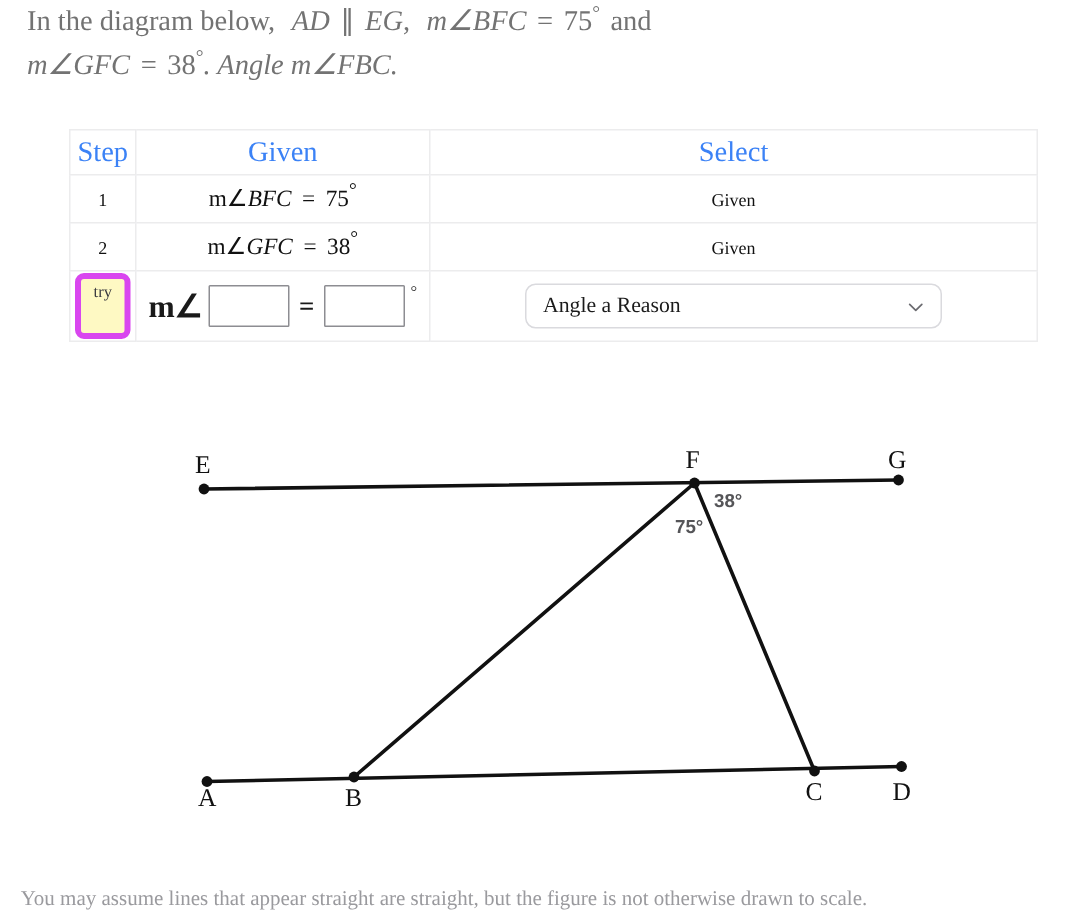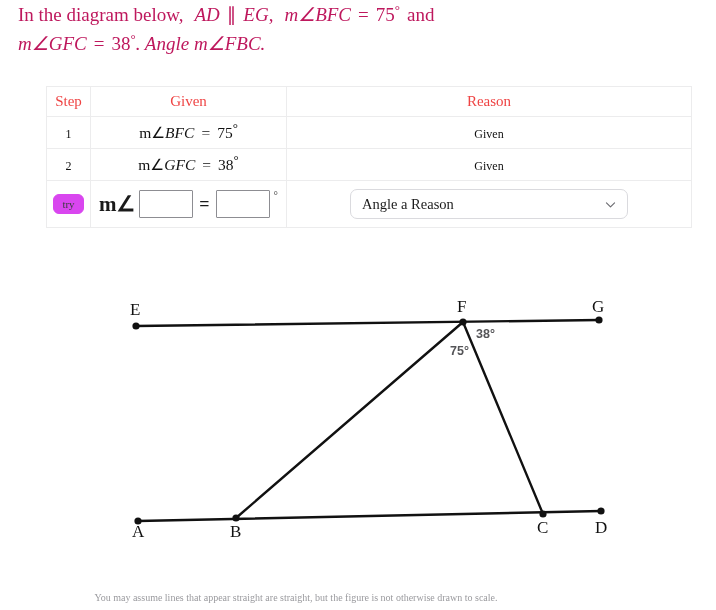--- a/index.html
+++ b/index.html
@@ -17,21 +17,21 @@
   }
 
   
   .prompt {
     position: absolute;
     left: 18px;
     top: 0px;
     width: 670px;
     font-size: 19px;
     line-height: 29px;
-    color: #be185d;
+    color: #737373;
   }
   .prompt .ln { display: block; white-space: nowrap; }
   .mathit { font-style: italic; font-family: "Liberation Serif", serif; }
   .mathrm { font-style: normal; }
   .sp { display: inline-block; width: 7px; }
   .spw { display: inline-block; width: 11px; }
   .deg { font-size: 13px; vertical-align: super; line-height: 0; }
 
   
   .proof-table {
@@ -50,43 +50,43 @@
     text-align: center;
     vertical-align: middle;
     font-weight: normal;
   }
   .col-step { width: 44px; }
   .col-angle { width: 196px; }
   .col-reason { width: 405px; }
 
   .hdr-cell {
     height: 29px;
-    font-size: 15px;
-    color: #ef4444;
+    font-size: 19px;
+    color: #3b82f6;
   }
   .row-cell {
     height: 31px;
     font-size: 15.5px;
     color: #111111;
   }
   .step-num { font-size: 12px; }
   .reason-txt { font-size: 12px; }
 
   
   .input-row td { height: 46px; }
   .try-cell { text-align: center; }
   .try-btn {
     display: inline-block;
-    border: 1px solid #d946ef;
+    border: 4px solid #d946ef;
     border-radius: 6px;
-    background: #d946ef;
+    background: #fef9c3;
     font-size: 11px;
     font-family: "Liberation Serif", serif;
     color: #3b3b3f;
-    padding: 4px 8px 3px 8px;
+    padding: 4px 8px 21px 8px;
     line-height: 1;
     cursor: pointer;
   }
   .angle-entry {
     display: flex;
     align-items: center;
     justify-content: flex-start;
     padding-left: 8px;
     gap: 4px;
     height: 46px;
@@ -157,21 +157,21 @@
     font-weight: bold;
   }
 
   
   .footer-note {
     position: absolute;
     left: 0;
     top: 592px;
     width: 592px;
     text-align: center;
-    font-size: 10px;
+    font-size: 14px;
     color: #9a9a9e;
     font-family: "Liberation Serif", serif;
   }
 </style>
 </head>
 <body>
 
 <div class="prompt">
   <span class="ln">
     <span class="mathrm">In the diagram below,</span><span class="spw"></span><span class="mathit">AD</span><span class="sp"></span><span class="mathrm">∥</span><span class="sp"></span><span class="mathit">EG</span><span class="mathrm">,</span><span class="spw"></span><span class="mathit">m∠BFC</span><span class="sp"></span><span class="mathrm">=</span><span class="sp"></span><span class="mathrm">75</span><span class="deg">°</span><span class="sp"></span><span class="mathrm">and</span>
@@ -184,21 +184,21 @@
 <table class="proof-table">
   <colgroup>
     <col class="col-step">
       <col class="col-angle">
       <col class="col-reason">
   </colgroup>
   <thead>
     <tr>
       <th class="hdr-cell">Step</th>
       <th class="hdr-cell">Given</th>
-      <th class="hdr-cell">Reason</th>
+      <th class="hdr-cell">Select</th>
     </tr>
   </thead>
   <tbody>
     <tr>
       <td class="row-cell">
         <span class="step-num">1</span>
       </td>
       <td class="row-cell">
         <span class="mathrm">m∠</span><span class="mathit">BFC</span><span class="sp"></span><span class="mathrm">=</span><span class="sp"></span><span class="mathrm">75</span><span class="deg">°</span>
       </td>

